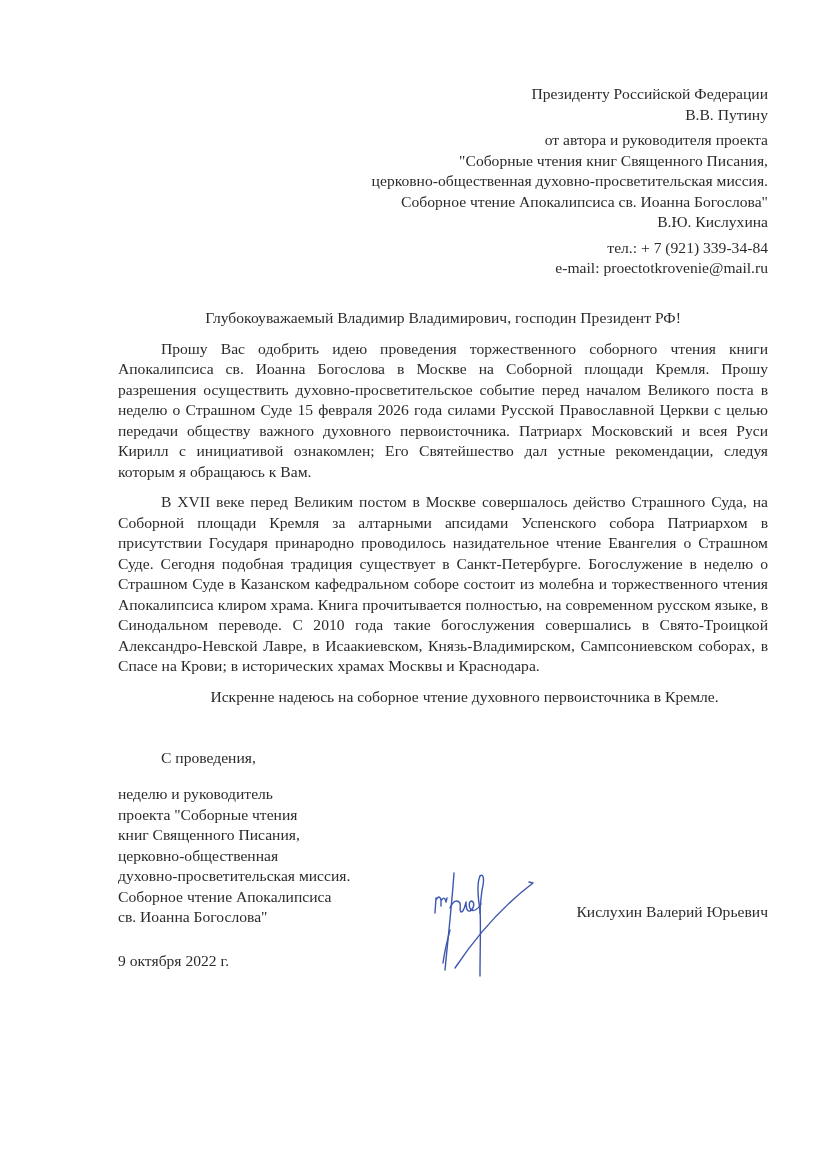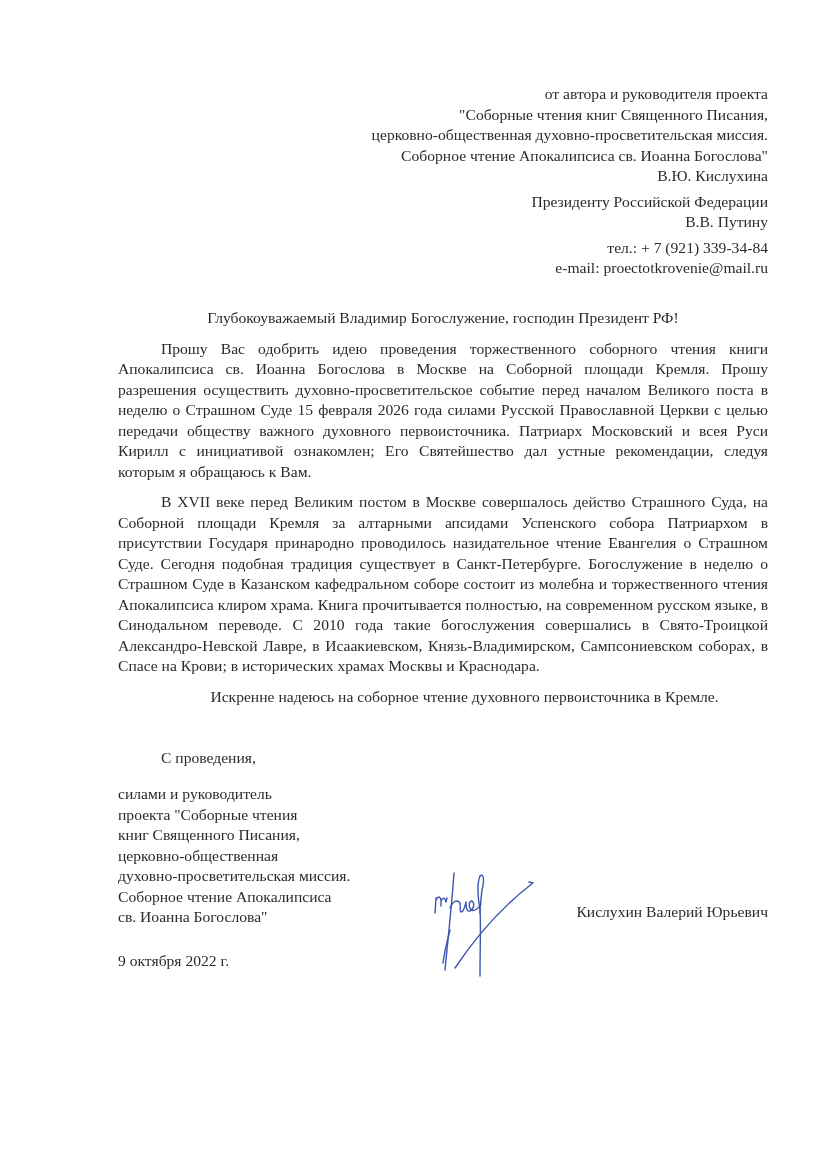--- a/index.html
+++ b/index.html
@@ -37,47 +37,47 @@
       position: absolute; left: 118px; top: 952px; white-space: nowrap;
     }
   </style>
 </head>
 <body>
 
 <div class="page">
 
   <div class="addressee">
     <div class="block">
+      <span class="line">Президенту Российской Федерации</span>
+      <span class="line">В.В. Путину</span>
+    </div>
+    <div class="block">
       <span class="line">от автора и руководителя проекта</span>
       <span class="line">"Соборные чтения книг Священного Писания,</span>
       <span class="line">церковно-общественная духовно-просветительская миссия.</span>
       <span class="line">Соборное чтение Апокалипсиса св. Иоанна Богослова"</span>
       <span class="line">В.Ю. Кислухина</span>
-    </div>
-    <div class="block">
-      <span class="line">Президенту Российской Федерации</span>
-      <span class="line">В.В. Путину</span>
     </div>
     <div class="block">
       <span class="line">тел.: + 7 (921) 339-34-84</span>
       <span class="line">e-mail: proectotkrovenie@mail.ru</span>
     </div>
   </div>
 
   <div class="body-text">
-    <p class="salutation">Глубокоуважаемый Владимир Богослужение, господин Президент РФ!</p>
+    <p class="salutation">Глубокоуважаемый Владимир Владимирович, господин Президент РФ!</p>
     <p class="para">Прошу Вас одобрить идею проведения торжественного соборного чтения книги Апокалипсиса св. Иоанна Богослова в Москве на Соборной площади Кремля. Прошу разрешения осуществить духовно-просветительское событие перед началом Великого поста в неделю о Страшном Суде 15 февраля 2026 года силами Русской Православной Церкви с целью передачи обществу важного духовного первоисточника. Патриарх Московский и всея Руси Кирилл с инициативой ознакомлен; Его Святейшество дал устные рекомендации, следуя которым я обращаюсь к Вам.</p>
     <p class="para">В XVII веке перед Великим постом в Москве совершалось действо Страшного Суда, на Соборной площади Кремля за алтарными апсидами Успенского собора Патриархом в присутствии Государя принародно проводилось назидательное чтение Евангелия о Страшном Суде. Сегодня подобная традиция существует в Санкт-Петербурге. Богослужение в неделю о Страшном Суде в Казанском кафедральном соборе состоит из молебна и торжественного чтения Апокалипсиса клиром храма. Книга прочитывается полностью, на современном русском языке, в Синодальном переводе. С 2010 года такие богослужения совершались в Свято-Троицкой Александро-Невской Лавре, в Исаакиевском, Князь-Владимирском, Сампсониевском соборах, в Спасе на Крови; в исторических храмах Москвы и Краснодара.</p>
     <p class="para single">Искренне надеюсь на соборное чтение духовного первоисточника в Кремле.</p>
   </div>
 
   <div class="closing">С проведения,</div>
 
   <div class="author-block">
-    <span class="line">силами и руководитель</span>
+    <span class="line">неделю и руководитель</span>
     <span class="line">проекта "Соборные чтения</span>
     <span class="line">книг Священного Писания,</span>
     <span class="line">церковно-общественная</span>
     <span class="line">духовно-просветительская миссия.</span>
     <span class="line">Соборное чтение Апокалипсиса</span>
     <span class="line">св. Иоанна Богослова"</span>
   </div>
 
   <div class="signature">
     <svg width="110" height="110" viewBox="0 0 110 110" fill="none" stroke="#3d57b0" stroke-width="1.4" stroke-linecap="round" stroke-linejoin="round">

